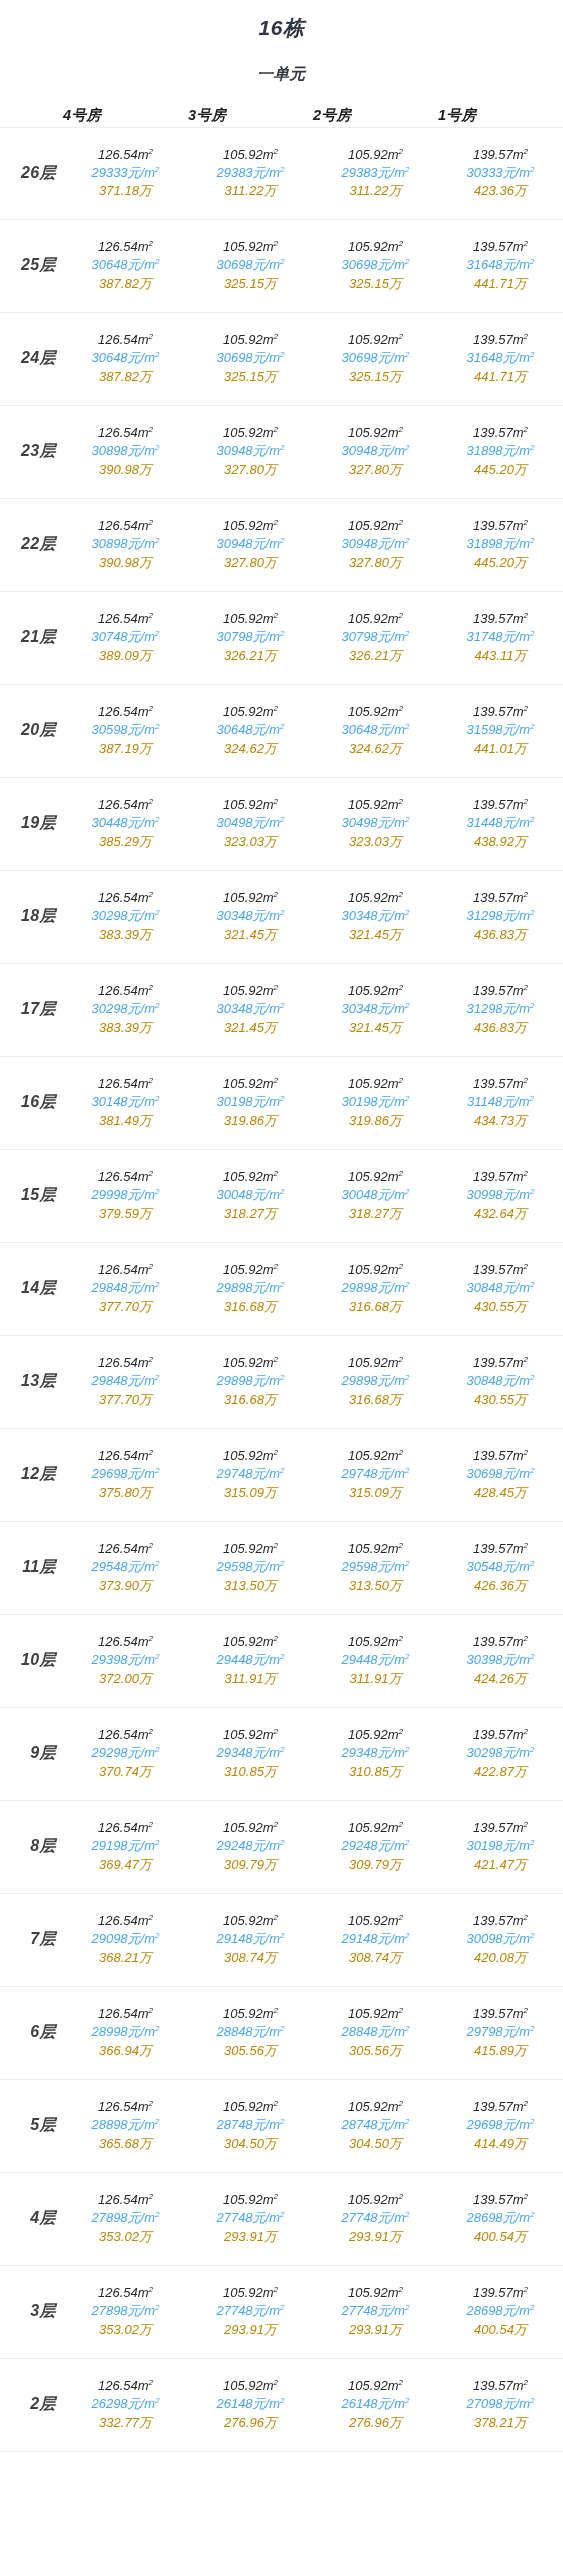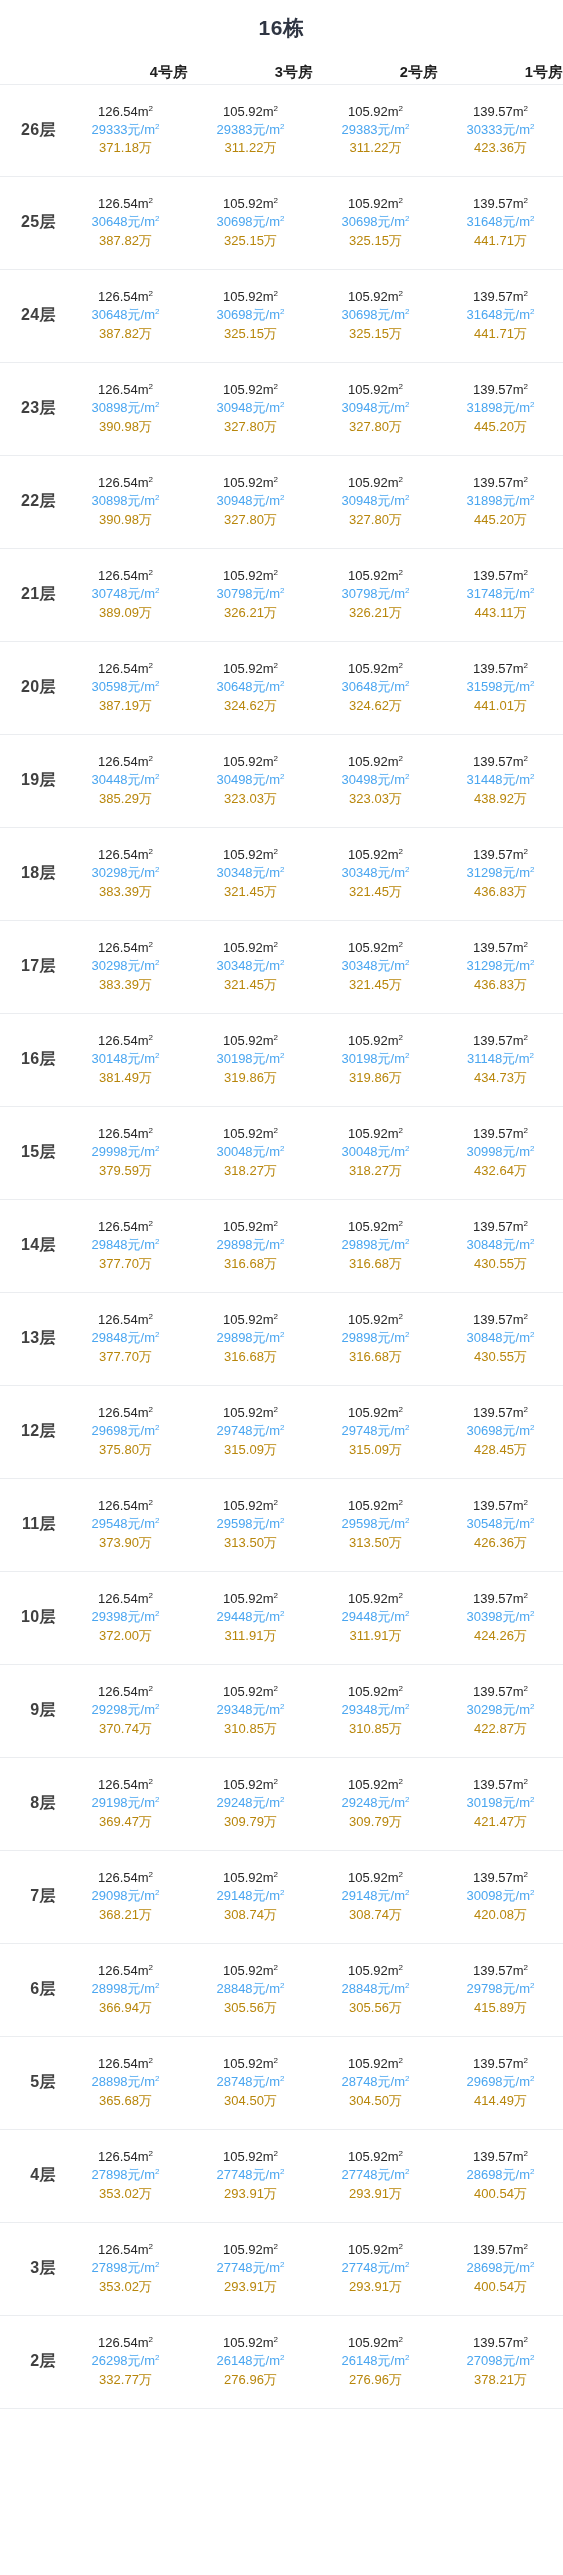--- a/index.html
+++ b/index.html
@@ -6,20 +6,21 @@
   html, body {
     width: 563px;
     background: #ffffff;
     font-family: "Liberation Sans", "DejaVu Sans", sans-serif;
     -webkit-font-smoothing: antialiased;
   }
   .page {
     width: 563px;
     background: #ffffff;
     padding-bottom: 21px;
+    font-style: italic;
   }
   .building-title {
     text-align: center;
     font-size: 21px;
     font-weight: bold;
     color: #2f3542;
     padding-top: 13.6px;
     letter-spacing: 0.5px;
   }
   .unit-title {
@@ -37,21 +38,21 @@
     padding-bottom: 2.1px;
   }
   .floor-col {
     width: 63px;
     flex: 0 0 63px;
     text-align: right;
     padding-right: 7.3px;
   }
   .unit-col {
     flex: 1 1 0;
-    text-align: right;
+    text-align: left;
   }
   .col-head-label {
     font-size: 14.6px;
     font-weight: bold;
     color: #1f1f1f;
     letter-spacing: 0.3px;
   }
   .rows { width: 563px; }
   .data-row {
     display: flex;
@@ -92,20 +93,21 @@
   }
   .sup { font-size: 0.62em; vertical-align: super; line-height: 0; }
 </style>
 </head>
 <body>
 
 <div class="page">
 
   <div class="building-title">16栋</div>
 
+  <div class="unit-title">一单元</div>
 
   <div class="grid-head">
     <div class="floor-col">
       <span class="col-head-label"></span>
     </div>
     <div class="unit-col">
       <span class="col-head-label">4号房</span>
     </div>
     <div class="unit-col">
       <span class="col-head-label">3号房</span>

